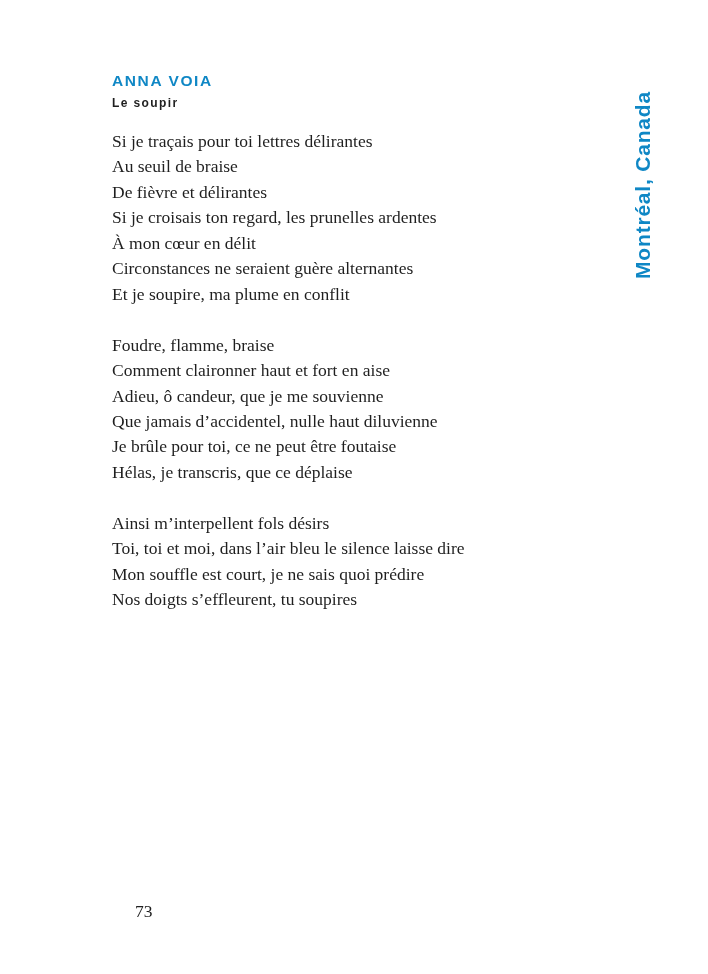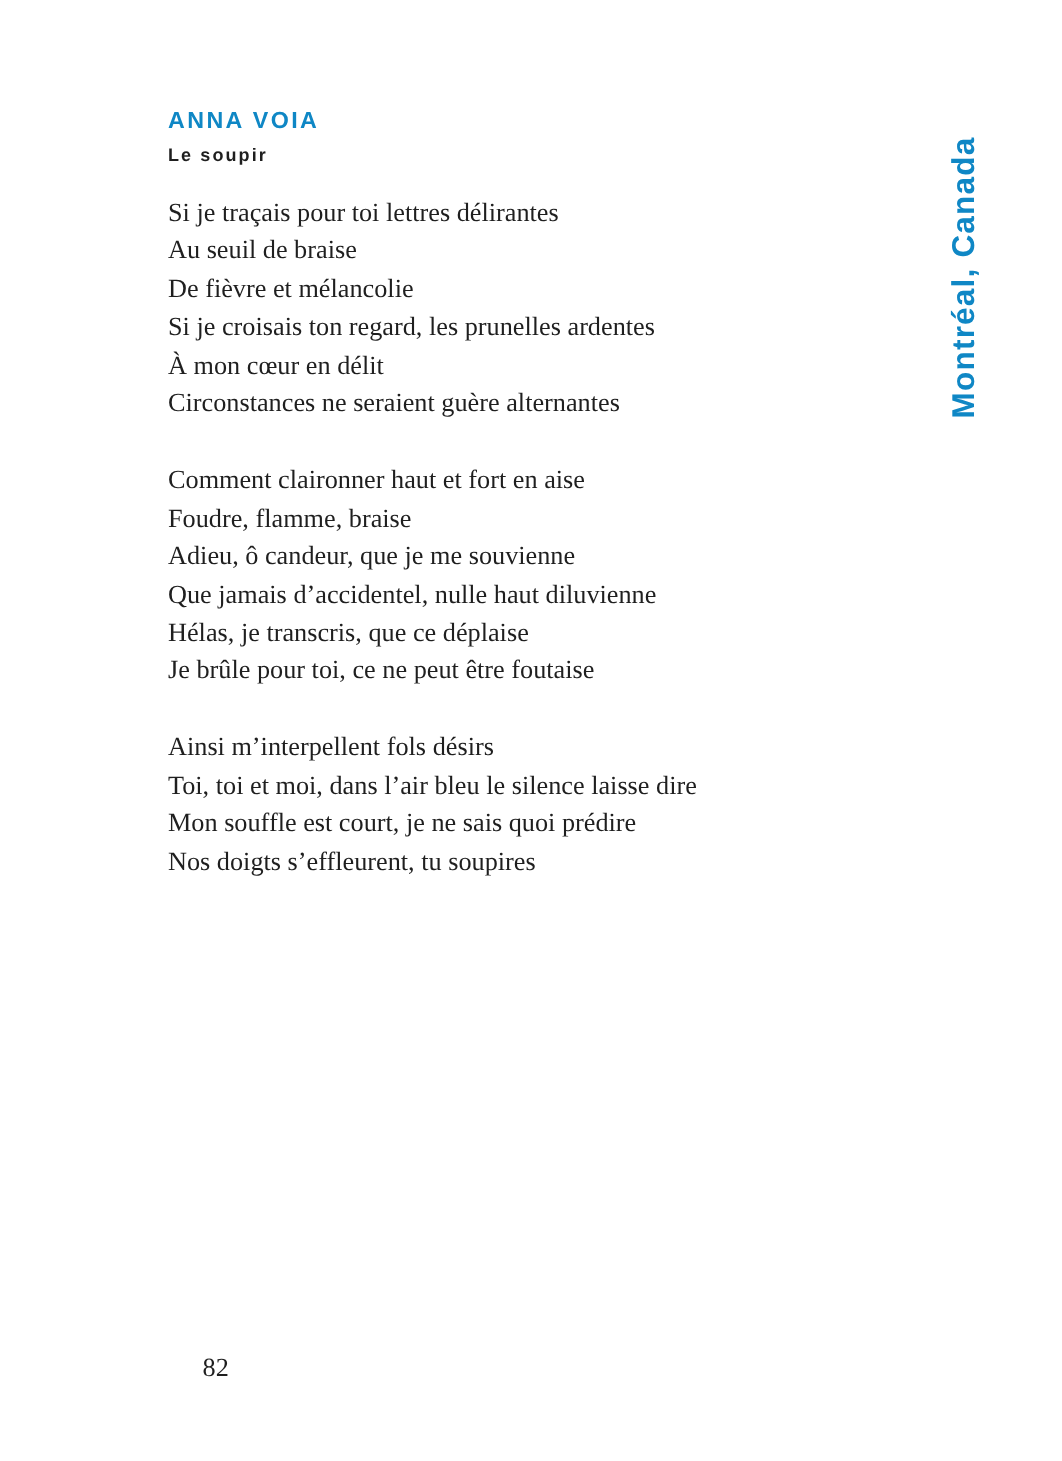--- a/index.html
+++ b/index.html
@@ -80,38 +80,39 @@
 <div class="book-page">
 
   <div class="author-name">ANNA VOIA</div>
 
   <div class="poem-title">Le soupir</div>
 
   <div class="poem">
     <div class="stanza">
       <div class="poem-line">Si je traçais pour toi lettres délirantes</div>
       <div class="poem-line">Au seuil de braise</div>
-      <div class="poem-line">De fièvre et mélancolie</div>
+      <div class="poem-line">De fièvre et délirantes</div>
       <div class="poem-line">Si je croisais ton regard, les prunelles ardentes</div>
       <div class="poem-line">À mon cœur en délit</div>
       <div class="poem-line">Circonstances ne seraient guère alternantes</div>
+      <div class="poem-line">Et je soupire, ma plume en conflit</div>
     </div>
     <div class="stanza">
+      <div class="poem-line">Foudre, flamme, braise</div>
       <div class="poem-line">Comment claironner haut et fort en aise</div>
-      <div class="poem-line">Foudre, flamme, braise</div>
       <div class="poem-line">Adieu, ô candeur, que je me souvienne</div>
       <div class="poem-line">Que jamais d’accidentel, nulle haut diluvienne</div>
+      <div class="poem-line">Je brûle pour toi, ce ne peut être foutaise</div>
       <div class="poem-line">Hélas, je transcris, que ce déplaise</div>
-      <div class="poem-line">Je brûle pour toi, ce ne peut être foutaise</div>
     </div>
     <div class="stanza">
       <div class="poem-line">Ainsi m’interpellent fols désirs</div>
       <div class="poem-line">Toi, toi et moi, dans l’air bleu le silence laisse dire</div>
       <div class="poem-line">Mon souffle est court, je ne sais quoi prédire</div>
       <div class="poem-line">Nos doigts s’effleurent, tu soupires</div>
     </div>
   </div>
 
   <div class="margin-note">Montréal, Canada</div>
 
-  <div class="page-number">82</div>
+  <div class="page-number">73</div>
 
 </div>
 
 </body></html>

